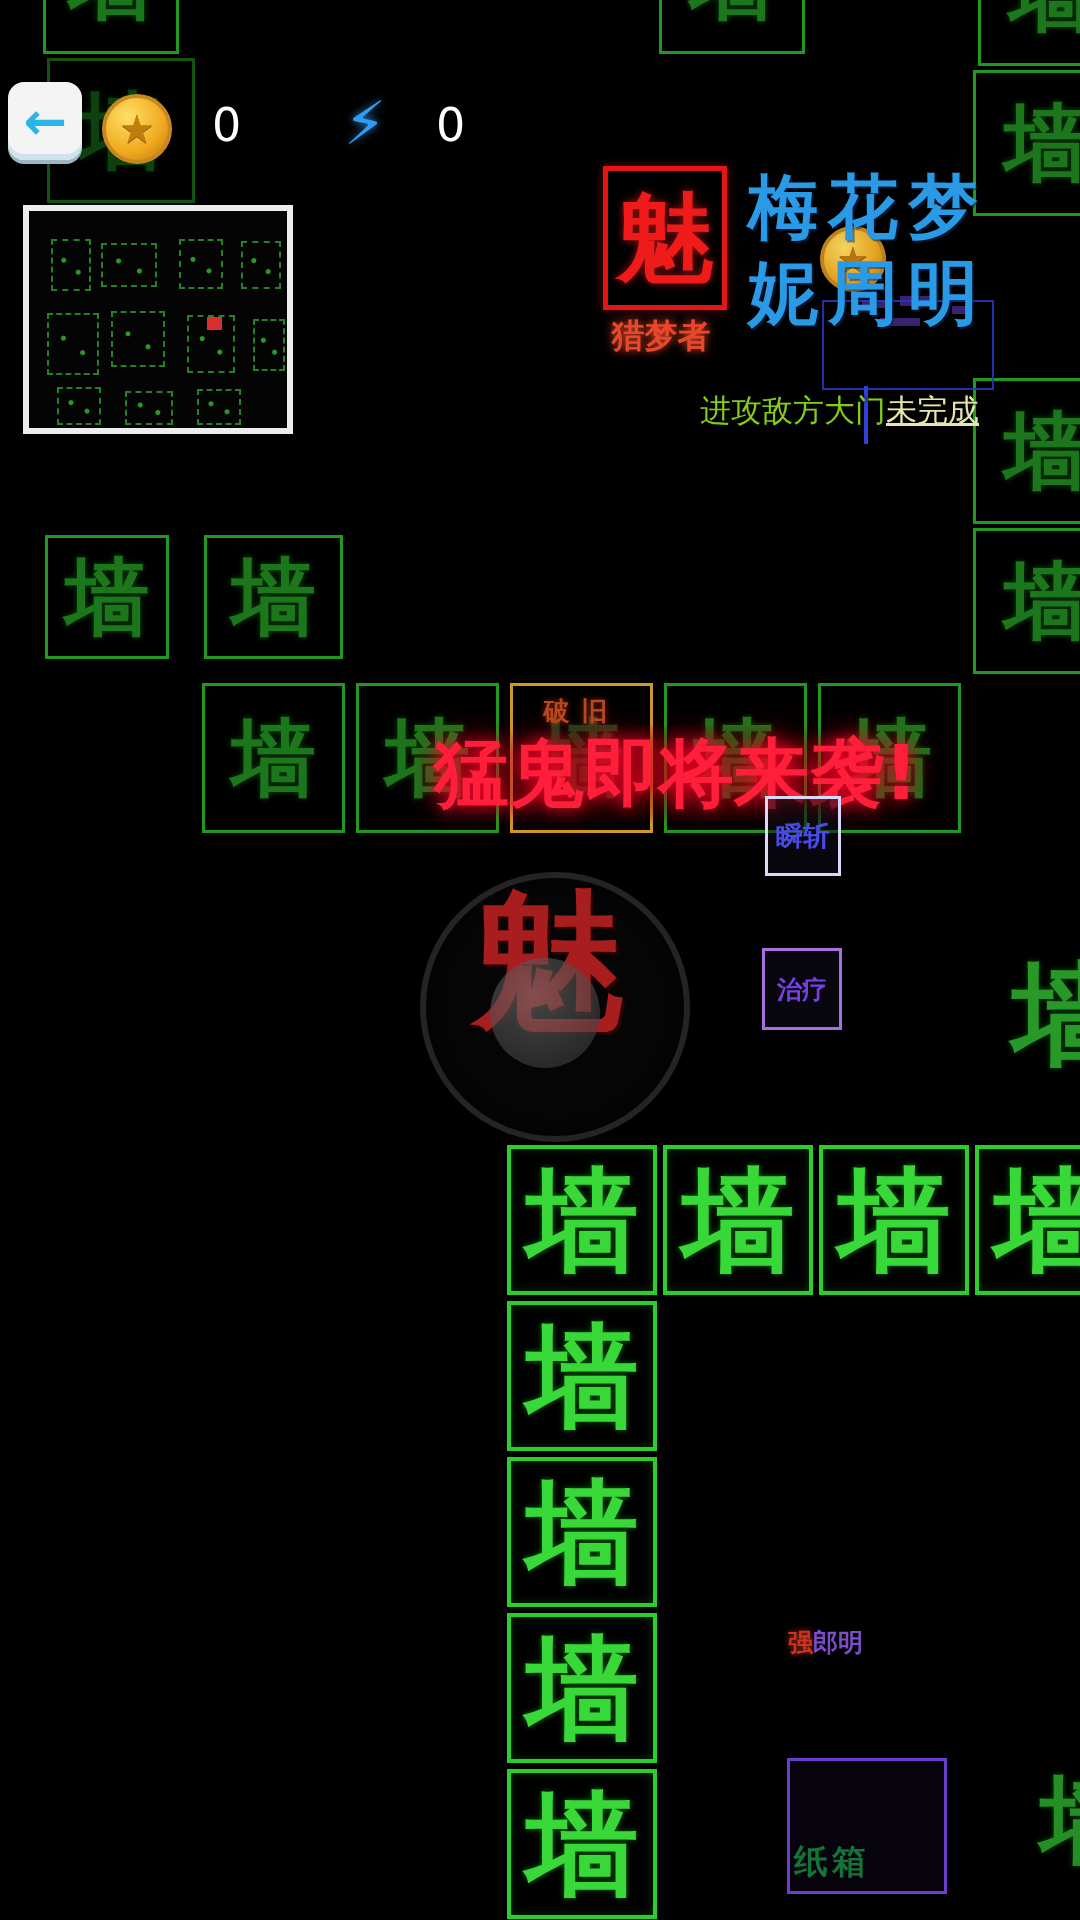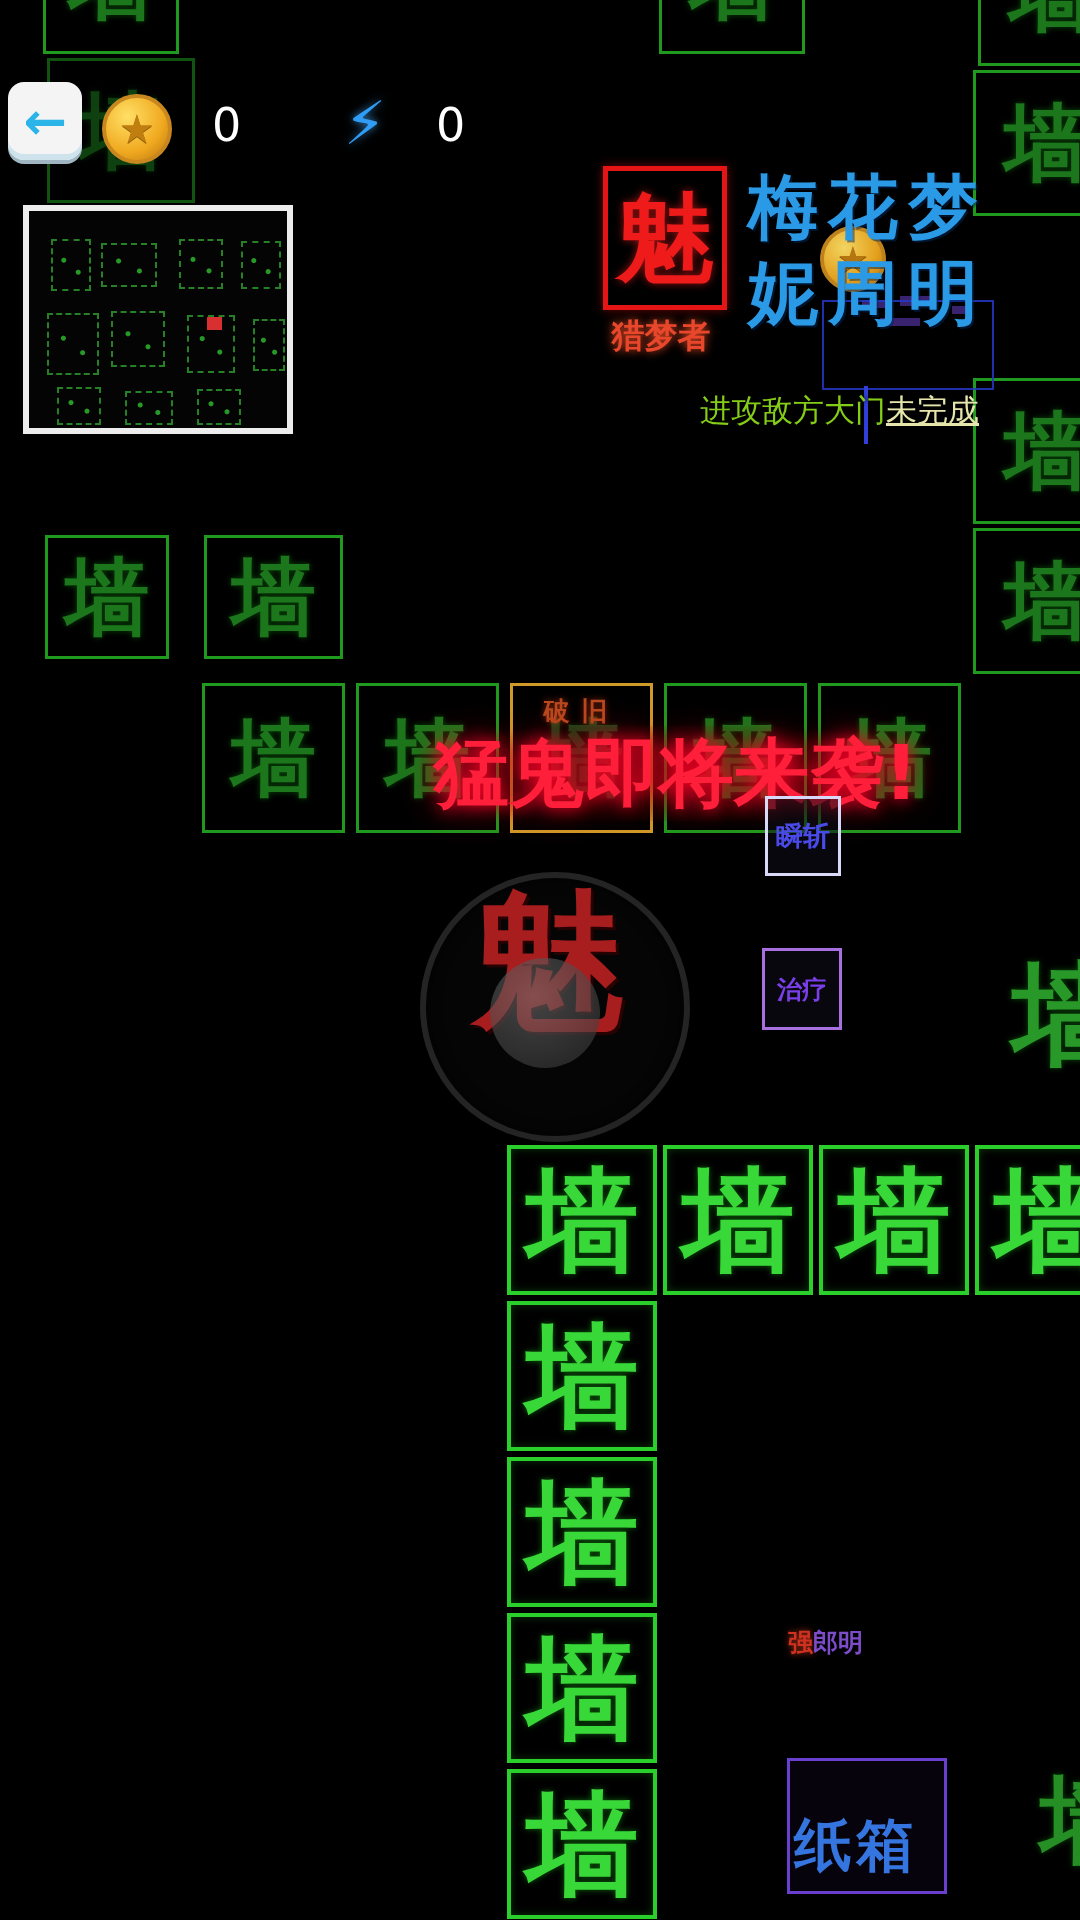--- a/index.html
+++ b/index.html
@@ -91,21 +91,21 @@
   #skill1 .sk-label{color:#4a4ae8;font-size:27px;font-weight:bold;}
   #skill2{left:762px;top:948px;width:80px;height:82px;border:3px solid #a86fe0;}
   #skill2 .sk-label{color:#7a3fe8;font-size:25px;font-weight:bold;}
 
   
   #crate-tags{left:788px;top:1626px;z-index:2;font-size:25px;font-weight:bold;white-space:nowrap;}
   #crate-tags .tag-red{color:#d03222;text-shadow:0 0 6px rgba(220,60,30,.8);}
   #crate-tags .tag-purple{color:#8a55e0;opacity:.9;}
   #crate-box{left:787px;top:1758px;width:154px;height:130px;border:3px solid #6a3fd0;z-index:2;
              background:rgba(20,8,34,.35);}
-  #crate-label{position:absolute;left:4px;bottom:6px;font-size:58px;font-weight:bold;color:#3b82f6;opacity:.9;
+  #crate-label{position:absolute;left:4px;bottom:6px;font-size:34px;font-weight:bold;color:#15803d;opacity:.9;
                font-family:"DejaVu Sans Mono",monospace;letter-spacing:4px;}
 </style>
 </head>
 <body>
 
 <div id="screen">
 
   <div id="tiles-layer">
       <div class="tile bright" style="left: 507px; top: 1145px; width: 150px; height: 150px;">
         <span class="glyph">墙</span>

